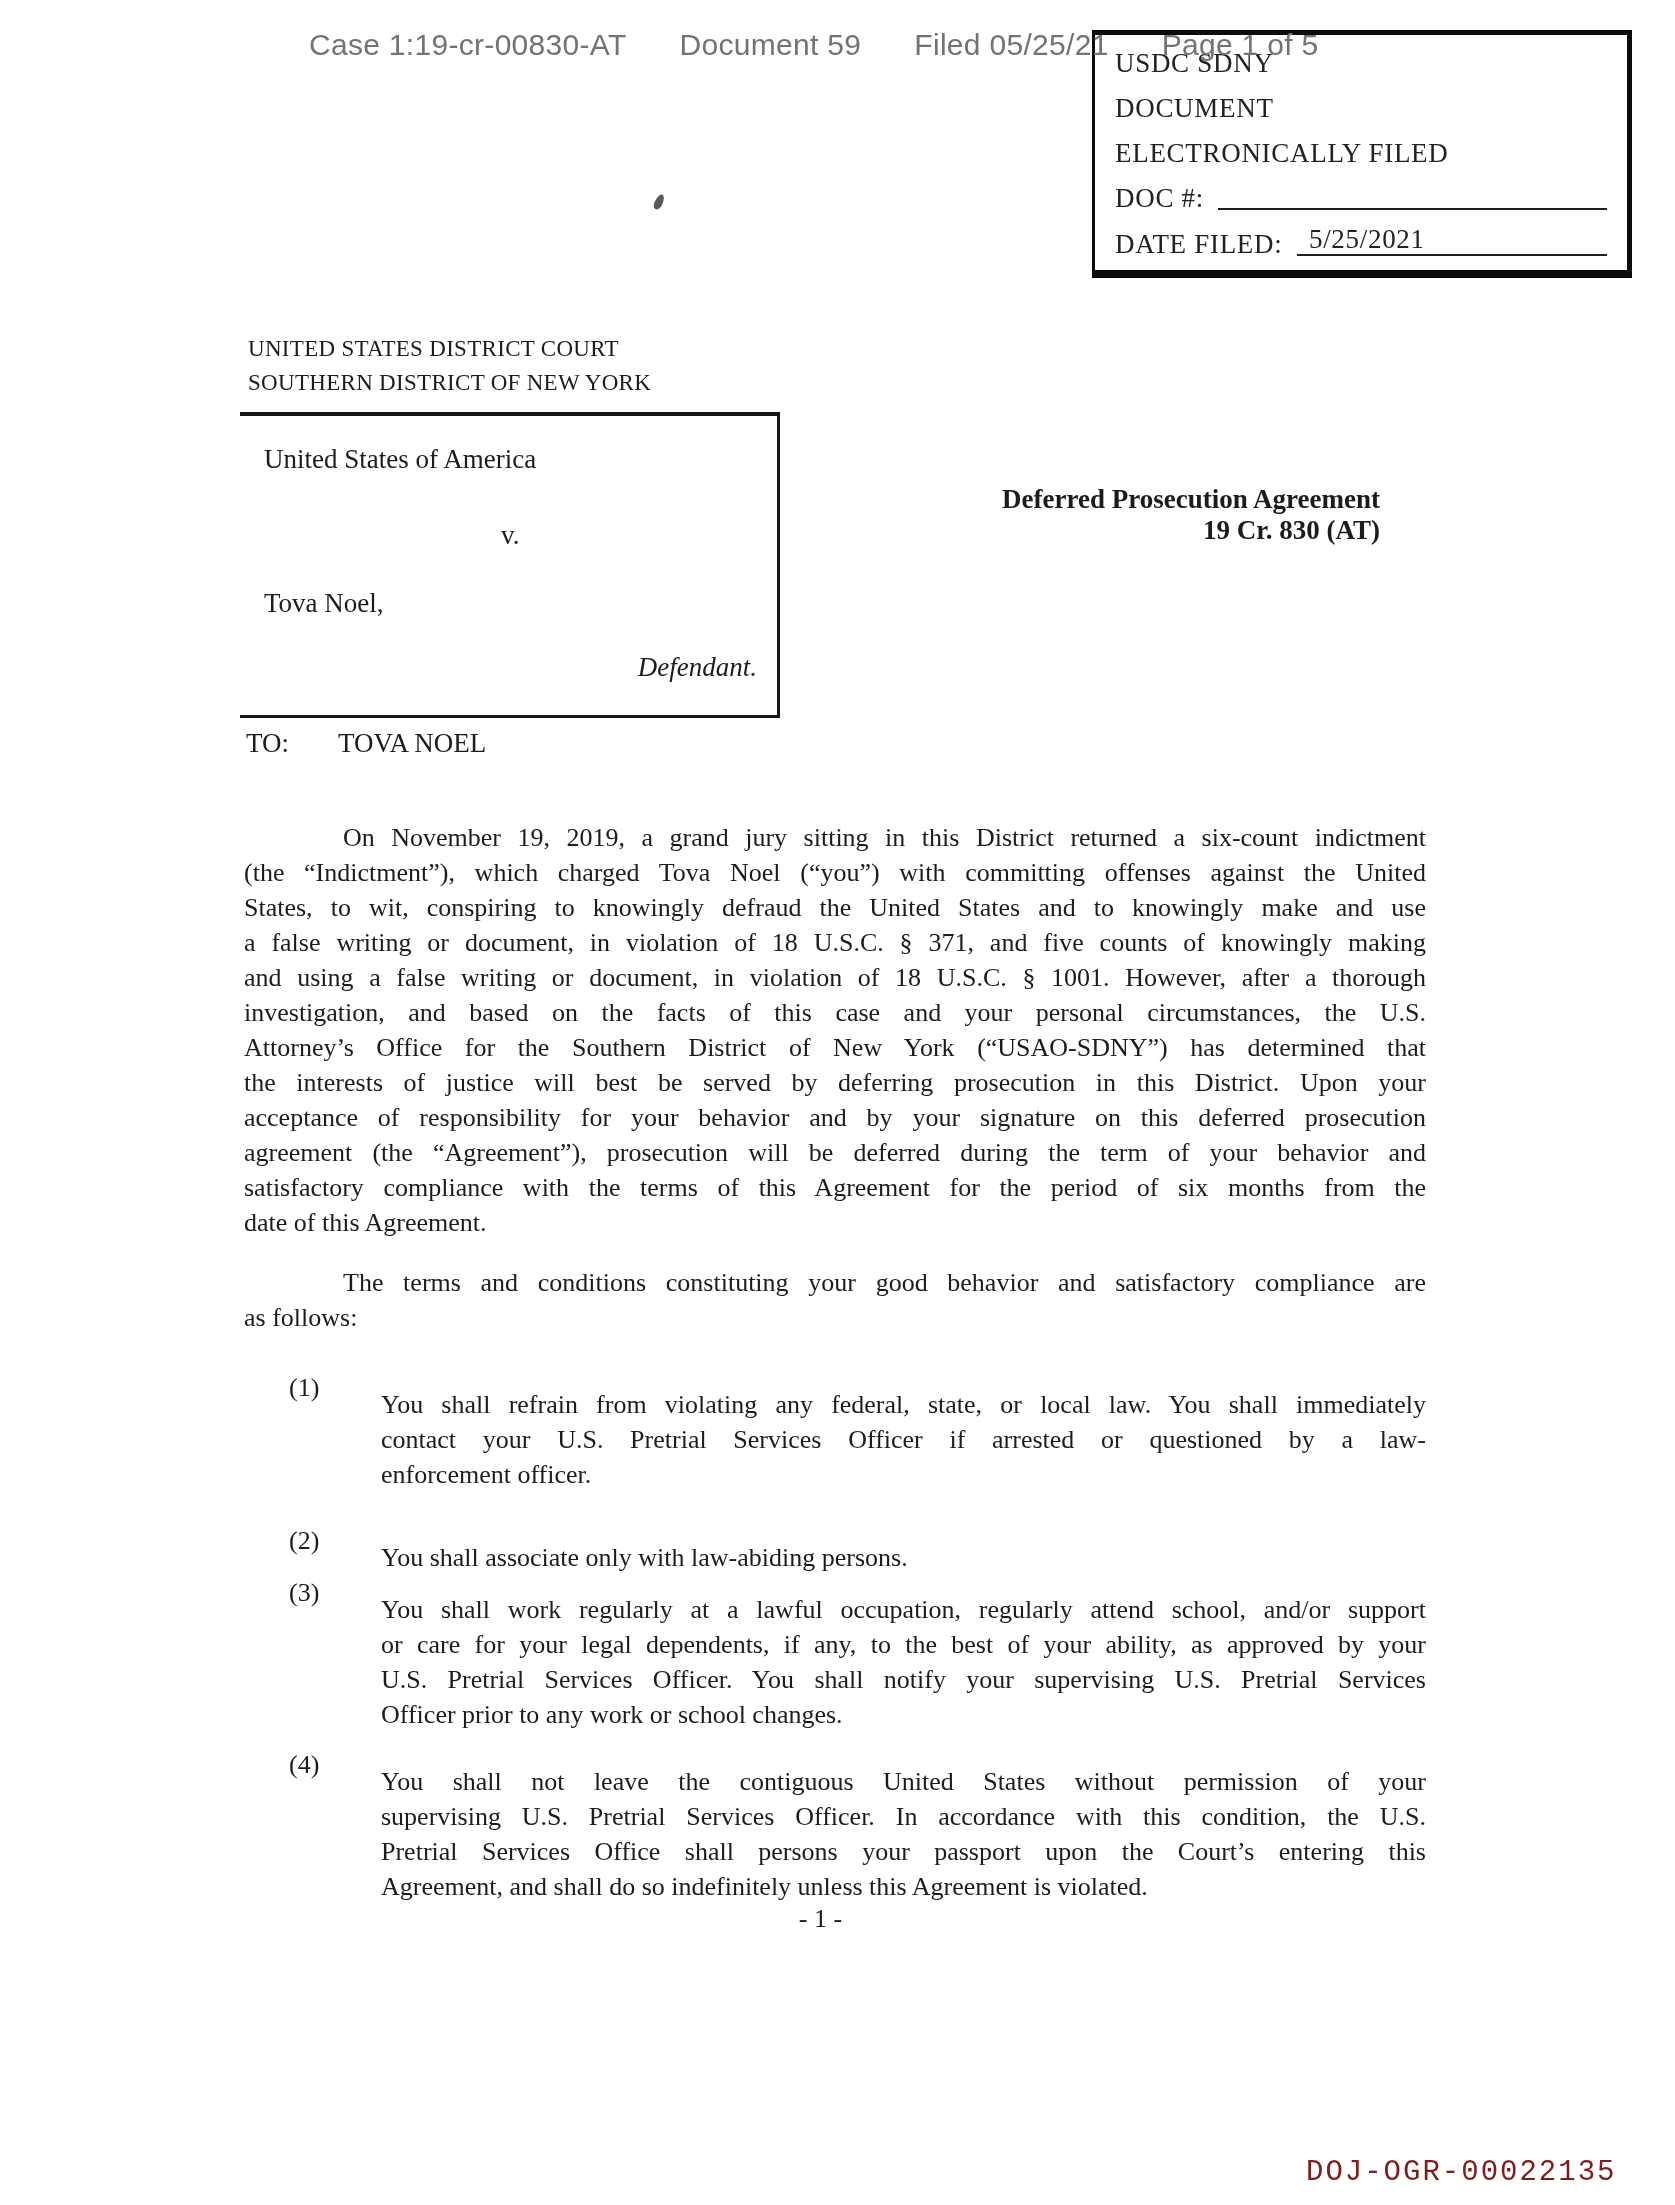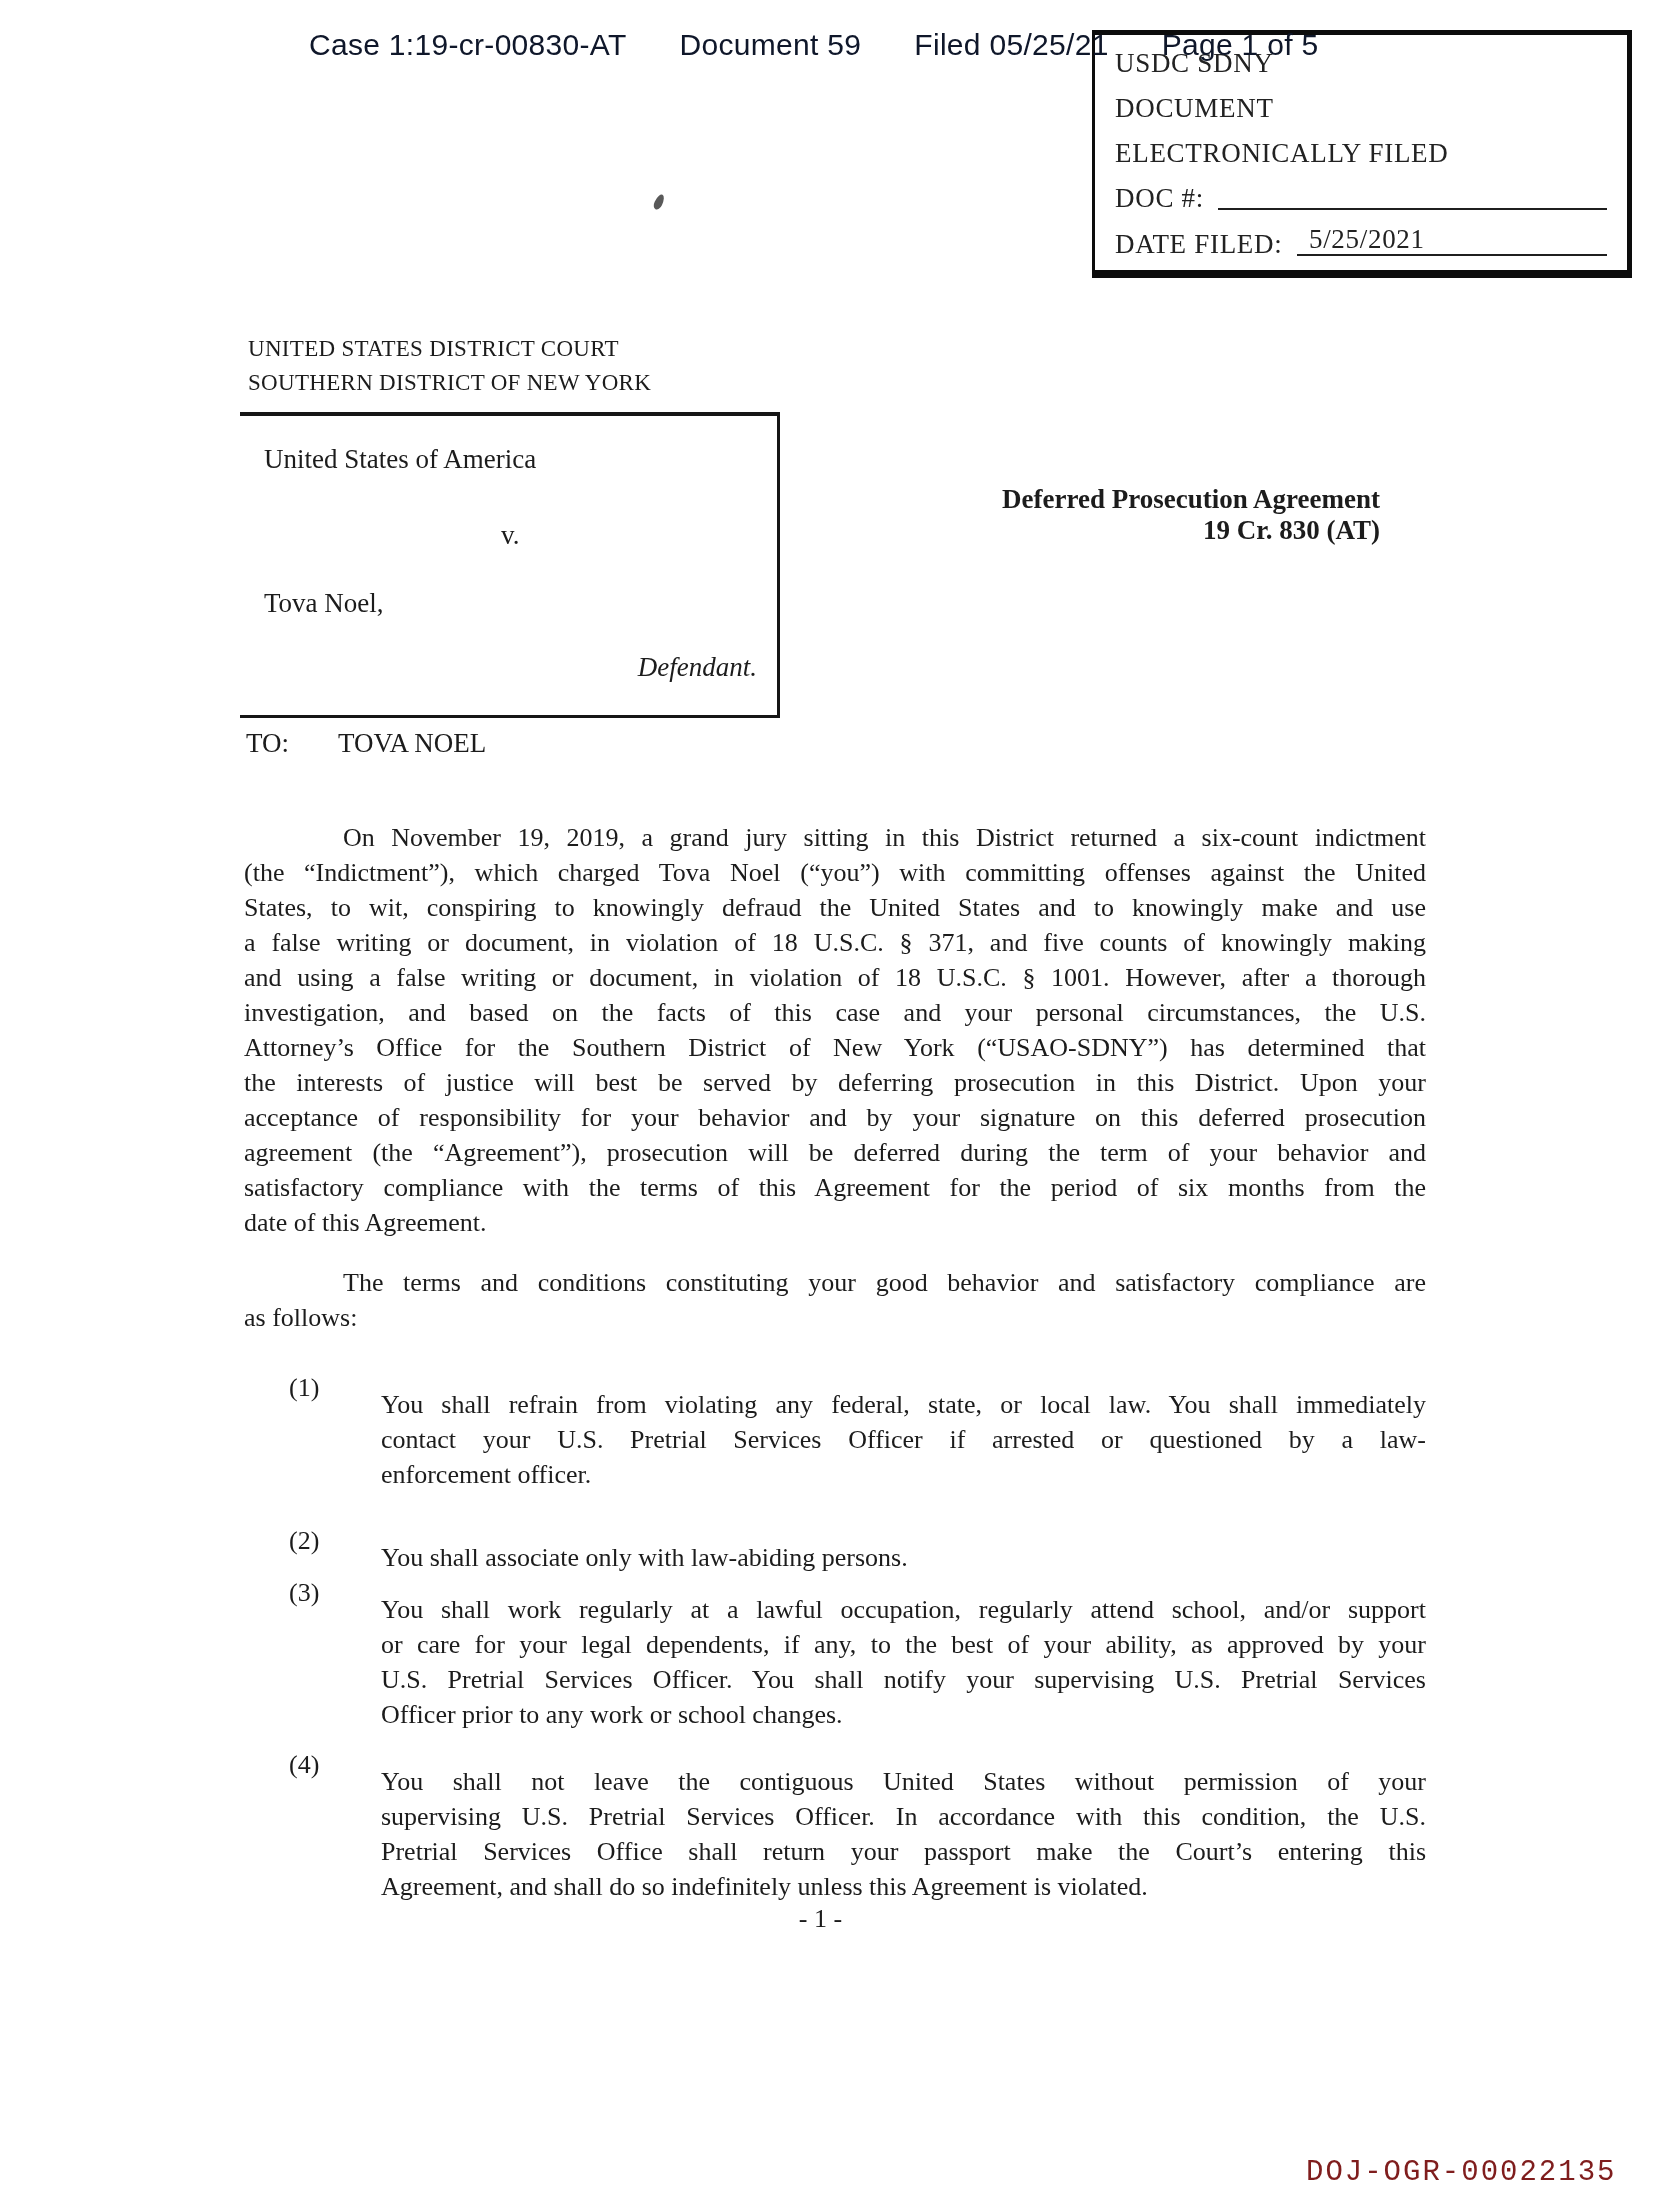--- a/index.html
+++ b/index.html
@@ -6,21 +6,21 @@
   html, body { width: 1675px; height: 2205px; background: #ffffff; }
   body { position: relative; font-family: "Liberation Serif", "DejaVu Serif", serif; color: #1c1c1c; }
 
   .page { position: absolute; inset: 0; background: #ffffff; overflow: hidden; }
 
   
   .case-header {
     position: absolute; left: 309px; top: 28px; z-index: 5;
     display: flex; gap: 53px; white-space: nowrap;
     font-family: "Liberation Sans", sans-serif;
-    font-size: 30px; color: #0f172a; letter-spacing: 0.3px;
+    font-size: 30px; color: #737373; letter-spacing: 0.3px;
   }
 
   
   .stamp {
     position: absolute; left: 1092px; top: 30px; z-index: 1;
     width: 540px; height: 248px;
     border: 5.3px solid #0c0c0c; border-left-width: 3.3px; border-bottom-width: 8px;
     background: #fff;
     padding: 6.6px 13px 5.3px 20px;
     font-size: 27px; letter-spacing: 0.7px; color: #222;
@@ -175,21 +175,21 @@
         <div class="jline">or care for your legal dependents, if any, to the best of your ability, as approved by your</div>
         <div class="jline">U.S. Pretrial Services Officer. You shall notify your supervising U.S. Pretrial Services</div>
         <div class="jline last">Officer prior to any work or school changes.</div>
       </div>
   </div>
   <div class="cond cond4 bodytext">
     <div class="cond-num">(4)</div>
     <div class="cond-text">
         <div class="jline">You shall not leave the contiguous United States without permission of your</div>
         <div class="jline">supervising U.S. Pretrial Services Officer. In accordance with this condition, the U.S.</div>
-        <div class="jline">Pretrial Services Office shall return your passport make the Court’s entering this</div>
+        <div class="jline">Pretrial Services Office shall persons your passport upon the Court’s entering this</div>
         <div class="jline last">Agreement, and shall do so indefinitely unless this Agreement is violated.</div>
       </div>
   </div>
 
   <div class="page-num">- 1 -</div>
   <div class="bates">DOJ-OGR-00022135</div>
 
   <div class="artifact"></div>
 
 </div>

